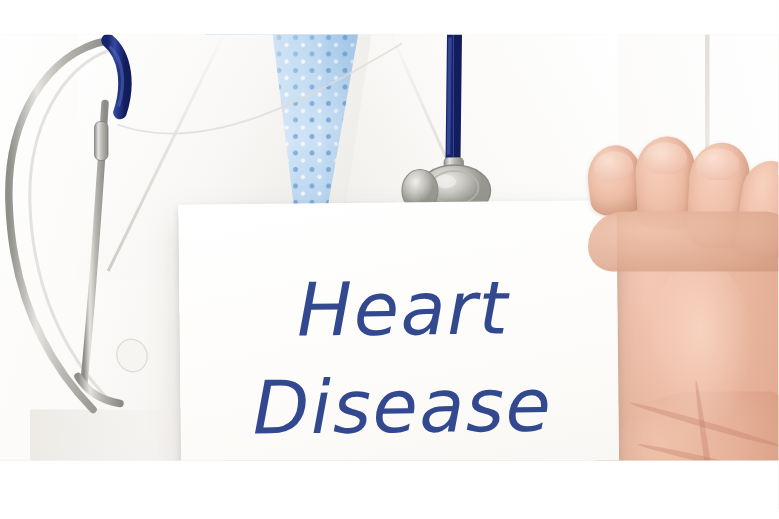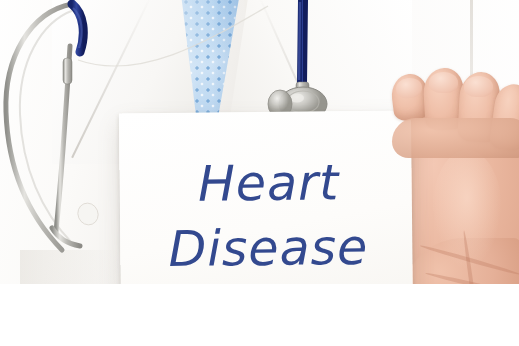--- a/index.html
+++ b/index.html
@@ -10,20 +10,21 @@
   body {
     font-family: "DejaVu Sans", sans-serif;
   }
 
   #scene {
     position: relative;
     width: 519px;
     height: 284px;
     overflow: hidden;
     background: #f2f0ed;
+    margin-top: 23px;
   }
 
   
   .backdrop {
     position: absolute;
     inset: 0;
     background:
       linear-gradient(180deg,
         #f7f6f4 0%,
         #f3f1ee 58%,

